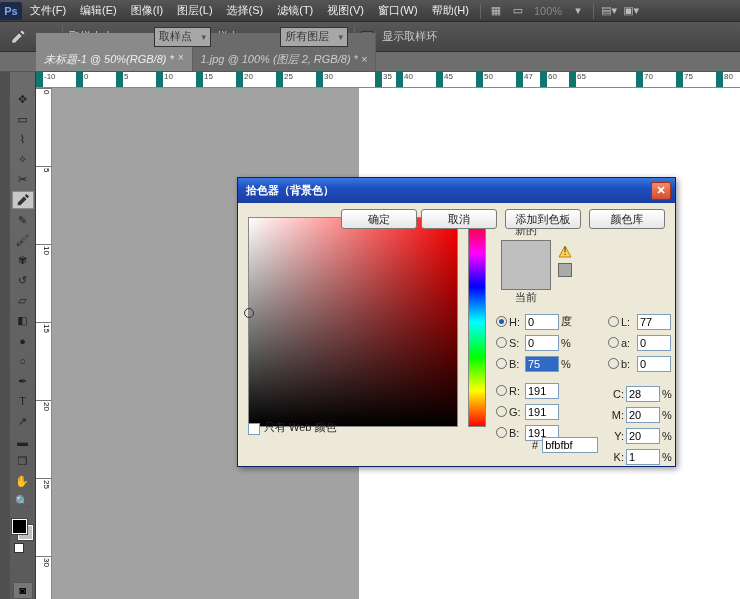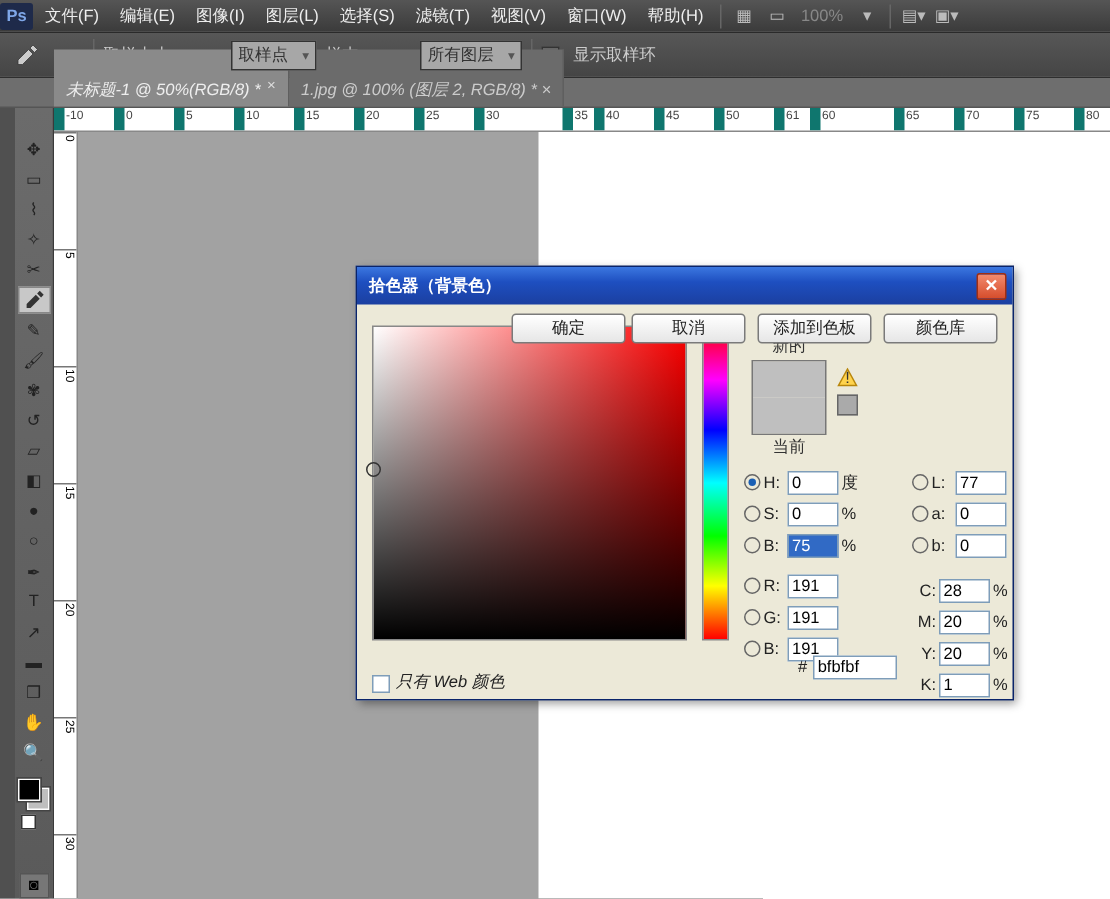--- a/index.html
+++ b/index.html
@@ -89,21 +89,21 @@
 .row .lab { width:14px; }
 .row input { width:34px; height:16px; border:1px solid #7e9db9; padding:0 2px; font-size:11px; }
 .row .unit { width:16px; }
 .col2 { position:absolute; left:112px; top:0; }
 .cmyk { position:absolute; left:112px; top:72px; }
 .cmyk .row .lab2 { width:16px; text-align:right; }
 
 .hexrow { position:absolute; left:294px; top:234px; display:flex; align-items:center; gap:4px; color:#222; }
 .hexrow input { width:56px; height:16px; border:1px solid #7e9db9; padding:0 2px; }
 
-.webonly { position:absolute; left:10px; top:244px; display:flex; align-items:flex-end; gap:4px; color:#222;font-style:italic; }
+.webonly { position:absolute; left:10px; top:217px; display:flex; align-items:flex-end; gap:4px; color:#222; }
 .webonly .cb { width:12px; height:12px; border:1px solid #7e9db9; background:#fff; }
 .sel-b input { background:#316ac5; color:#fff; }
 </style>
 </head>
 <body>
 
 <div class="menubar">
   <div class="ps-logo">Ps</div>
   <div class="menu-item">文件(F)</div>
   <div class="menu-item">编辑(E)</div>
@@ -162,23 +162,23 @@
       <div class="tick" style="left: 80px;">5</div>
       <div class="tick" style="left: 120px;">10</div>
       <div class="tick" style="left: 160px;">15</div>
       <div class="tick" style="left: 200px;">20</div>
       <div class="tick" style="left: 240px;">25</div>
       <div class="tick" style="left: 280px;">30</div>
       <div class="tick" style="left: 305px; margin-left: 34px;">35</div>
       <div class="tick" style="left: 360px;">40</div>
       <div class="tick" style="left: 400px;">45</div>
       <div class="tick" style="left: 440px;">50</div>
-      <div class="tick" style="left: 480px;">61</div>
+      <div class="tick" style="left: 480px;">47</div>
       <div class="tick" style="left: 504px;">60</div>
-      <div class="tick" style="left: 560px;">65</div>
+      <div class="tick" style="left: 533px;">65</div>
       <div class="tick" style="left: 600px;">70</div>
       <div class="tick" style="left: 640px;">75</div>
       <div class="tick" style="left: 680px;">80</div>
     </div>
   </div>
 
 <div class="left-col-a"></div>
 <div class="left-col-b">
   <div class="tb">✥</div>
   <div class="tb">▭</div>

